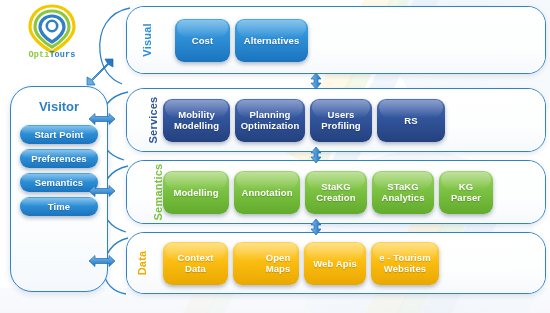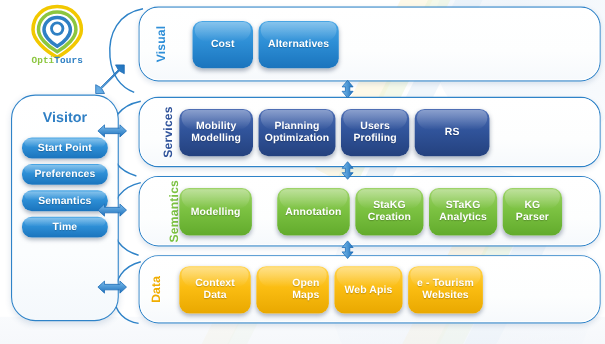--- a/index.html
+++ b/index.html
@@ -209,21 +209,21 @@
     </div>
   </div>
 
   <div class="band" style="left:126px;top:160px;width:418px;height:62px;">
     <div class="band-inner"></div>
     <div class="band-label" style="color:#7cc242;">Semantics</div>
     <div class="row" style="left:36px;top:9px;height:44px;">
       <div class="pill green" style="width:66px;height:43px;">
         <span>Modelling</span>
       </div>
-      <div class="pill green" style="width:66px;height:43px;margin-left:18px;">
+      <div class="pill green" style="width:66px;height:43px;">
         <span>Annotation</span>
       </div>
       <div class="pill green" style="width:62px;height:43px;">
         <span style="display:block;">
           <span>StaKG</span><br>
           <span>Creation</span>
         </span>
       </div>
       <div class="pill green" style="width:62px;height:43px;justify-content:center;">
         <span style="display:block;">

